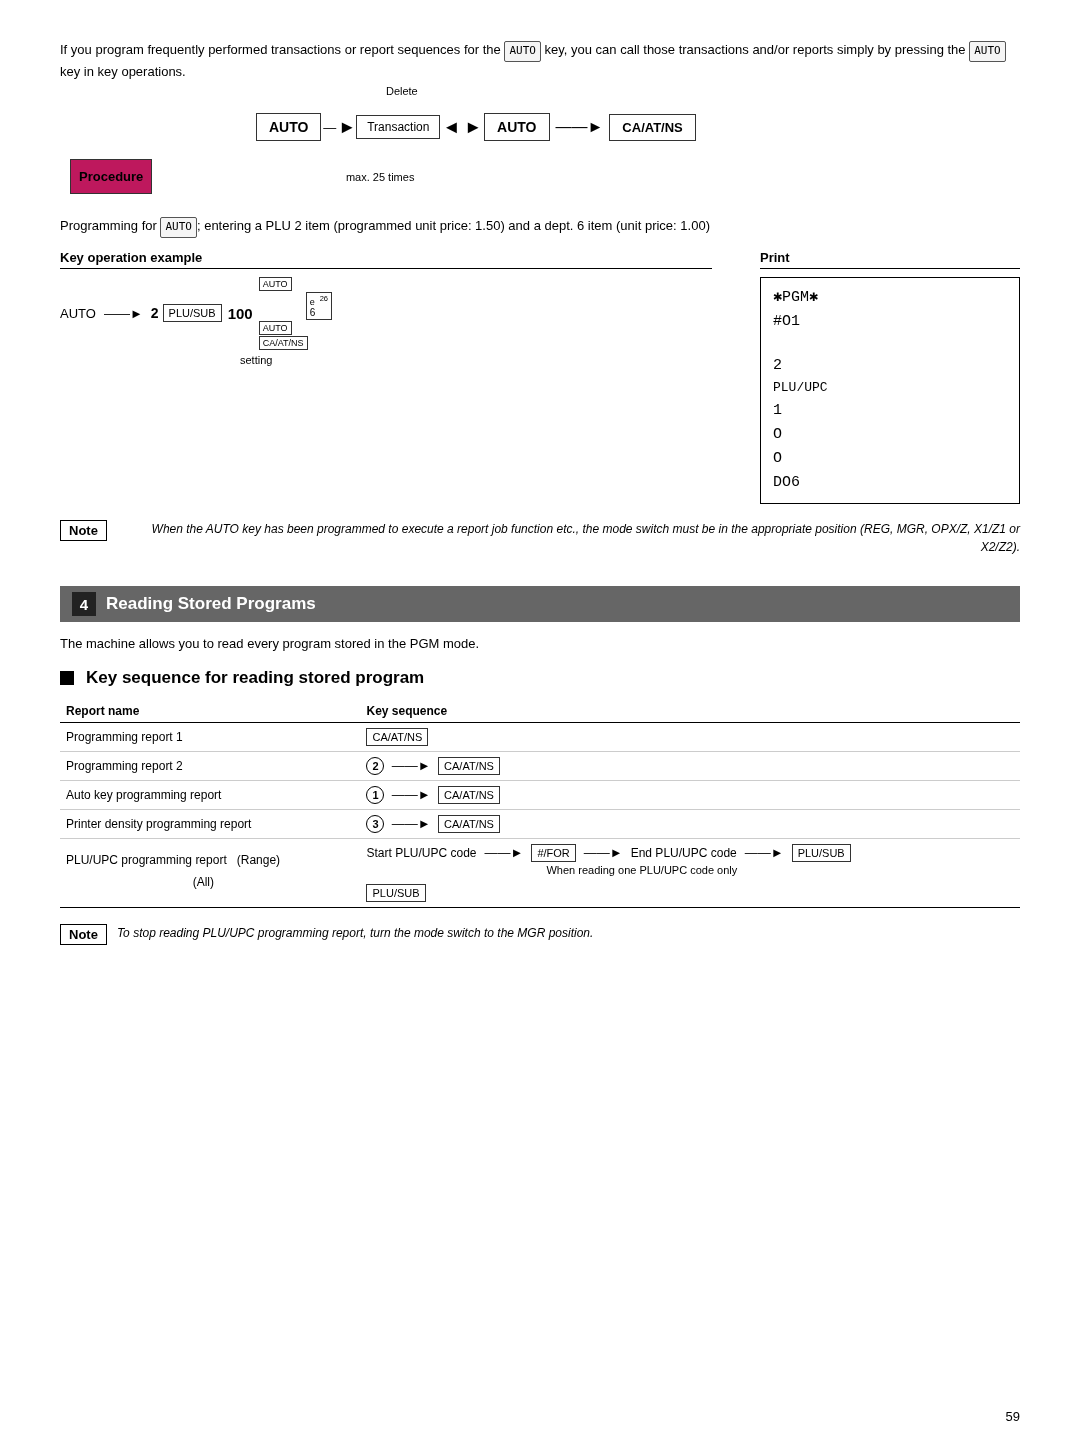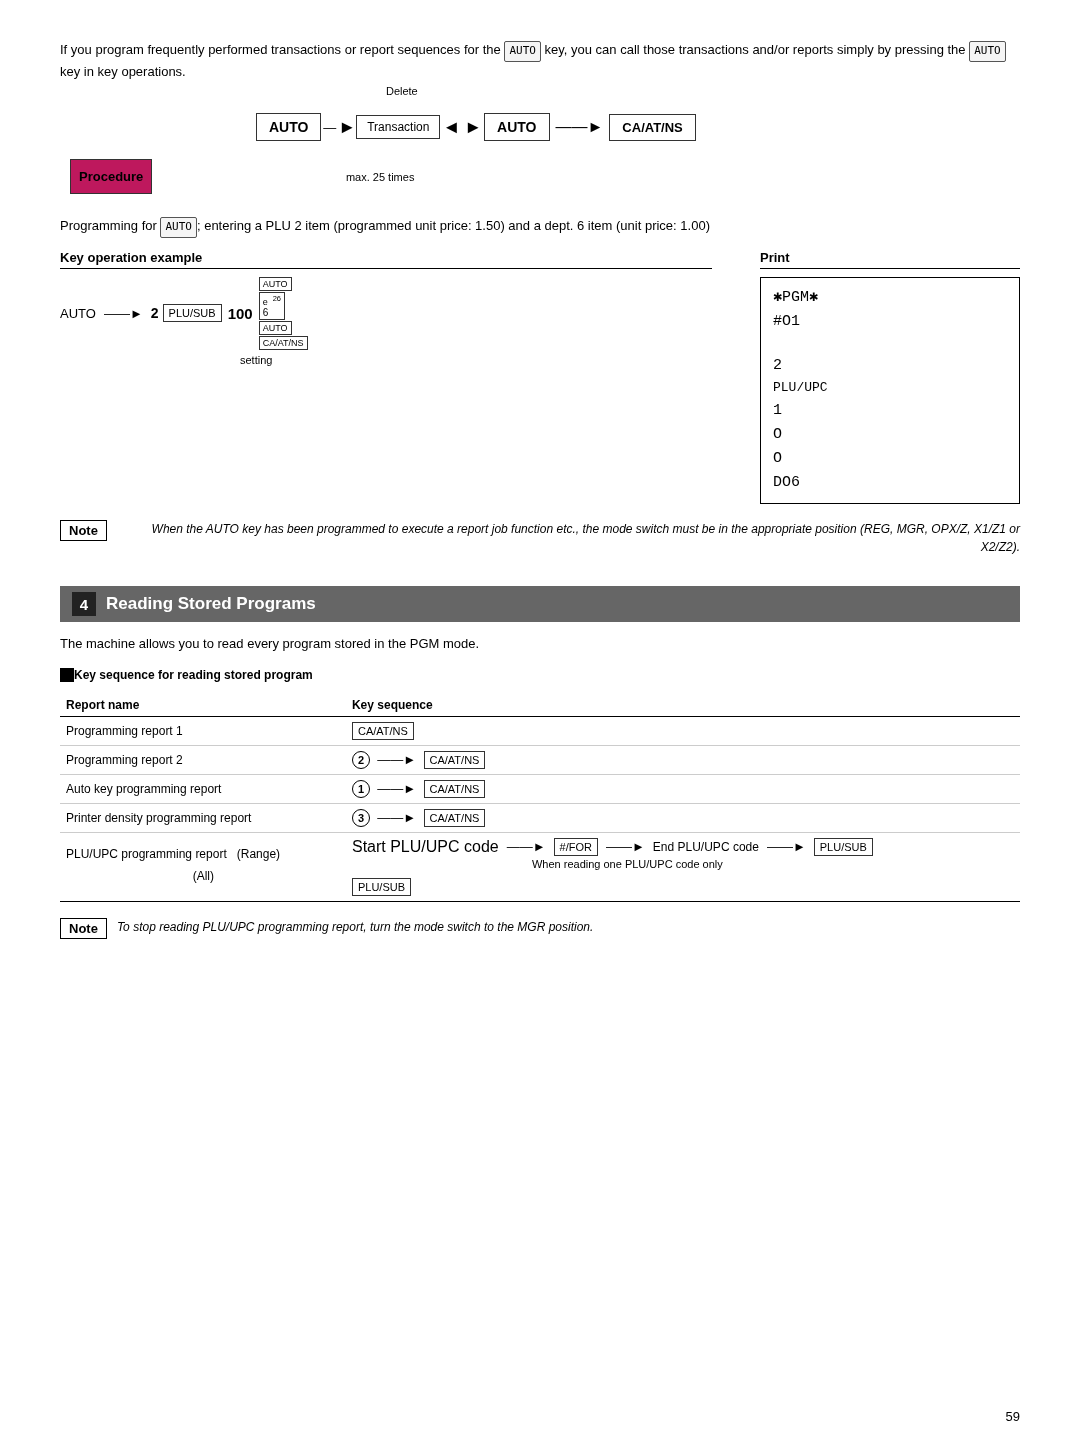--- a/index.html
+++ b/index.html
@@ -178,26 +178,26 @@
     }
 
     .section4-desc {
       font-size: 13px;
       margin-bottom: 14px;
       line-height: 1.5;
     }
 
     
     .subsection-title {
-      font-size: 12px;
+      font-size: 17px;
       font-weight: bold;
       margin-bottom: 12px;
       display: flex;
-      align-items: flex-start;
-      gap: 0;
+      align-items: center;
+      gap: 12px;
     }
 
     
     .seq-table {
       width: 100%;
       border-collapse: collapse;
       margin-bottom: 16px;
     }
 
     .seq-table th {
@@ -333,21 +333,21 @@
     <div class="key-operation-section">
       <div class="col-header">Key operation example</div>
       <div class="kop-container">
         <span class="kop-label">AUTO</span>
         <span class="seq-arrow">——►</span>
         <span class="kop-number">2</span>
         <span class="small-key">PLU/SUB</span>
         <span style="font-size:15px; font-weight:bold; margin:0 2px;">100</span>
         <span style="display:inline-flex; flex-direction:column; align-items:flex-start; gap:1px;">
           <span class="small-key" style="font-size:9px; padding:1px 3px;">AUTO</span>
-          <span class="small-key" style="font-size:9px; padding:1px 3px;">e &nbsp;<sup>26</sup><br><span style="font-size:10px;">6</span></span>
+          <span class="small-key" style="font-size:9px; padding:1px 3px;margin-left:47px;">e &nbsp;<sup>26</sup><br><span style="font-size:10px;">6</span></span>
           <span class="small-key" style="font-size:9px; padding:1px 3px;">AUTO</span>
           <span class="small-key" style="font-size:9px; padding:1px 3px;">CA/AT/NS</span>
         </span>
       </div>
       <div style="font-size:11px; margin-top:4px; margin-left:180px;">setting</div>
     </div>
 
     <div class="print-section">
       <div class="col-header">Print</div>
       <div class="print-box">
@@ -429,21 +429,21 @@
         </td>
       </tr>
 
       <tr>
         <td>
           <div>PLU/UPC programming report &nbsp;&nbsp;<span style="font-size:12px;">(Range)</span></div>
           <div style="margin-top: 8px; padding-bottom: 4px;">&nbsp;&nbsp;&nbsp;&nbsp;&nbsp;&nbsp;&nbsp;&nbsp;&nbsp;&nbsp;&nbsp;&nbsp;&nbsp;&nbsp;&nbsp;&nbsp;&nbsp;&nbsp;&nbsp;&nbsp;&nbsp;&nbsp;&nbsp;&nbsp;&nbsp;&nbsp;&nbsp;&nbsp;&nbsp;&nbsp;&nbsp;&nbsp;&nbsp;&nbsp;&nbsp;&nbsp;&nbsp;&nbsp;<span style="font-size:12px;">(All)</span></div>
         </td>
         <td>
           <div style="display:flex; align-items:center; gap:4px; flex-wrap:wrap;">
-            <span style="font-size:16px;">Start PLU/UPC code</span>
+            <span style="font-size:12px;">Start PLU/UPC code</span>
             <span class="seq-arrow">——►</span>
             <span class="small-key">#/FOR</span>
             <span class="seq-arrow">——►</span>
             <span style="font-size:12px;">End PLU/UPC code</span>
             <span class="seq-arrow">——►</span>
             <span class="small-key">PLU/SUB</span>
           </div>
           <div style="font-size:11px; margin-left: 180px; margin-top: 2px; margin-bottom: 8px;">When reading one PLU/UPC code only</div>
           <div style="margin-top:4px;">
             <span class="small-key">PLU/SUB</span>

